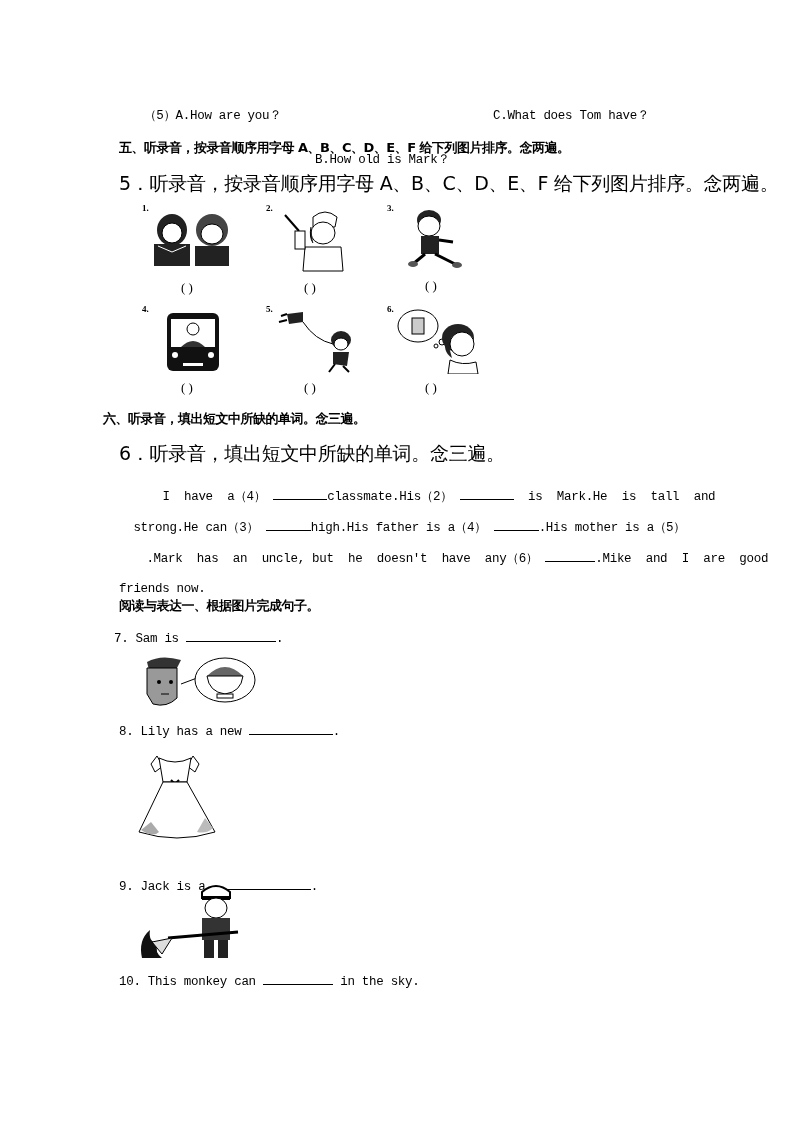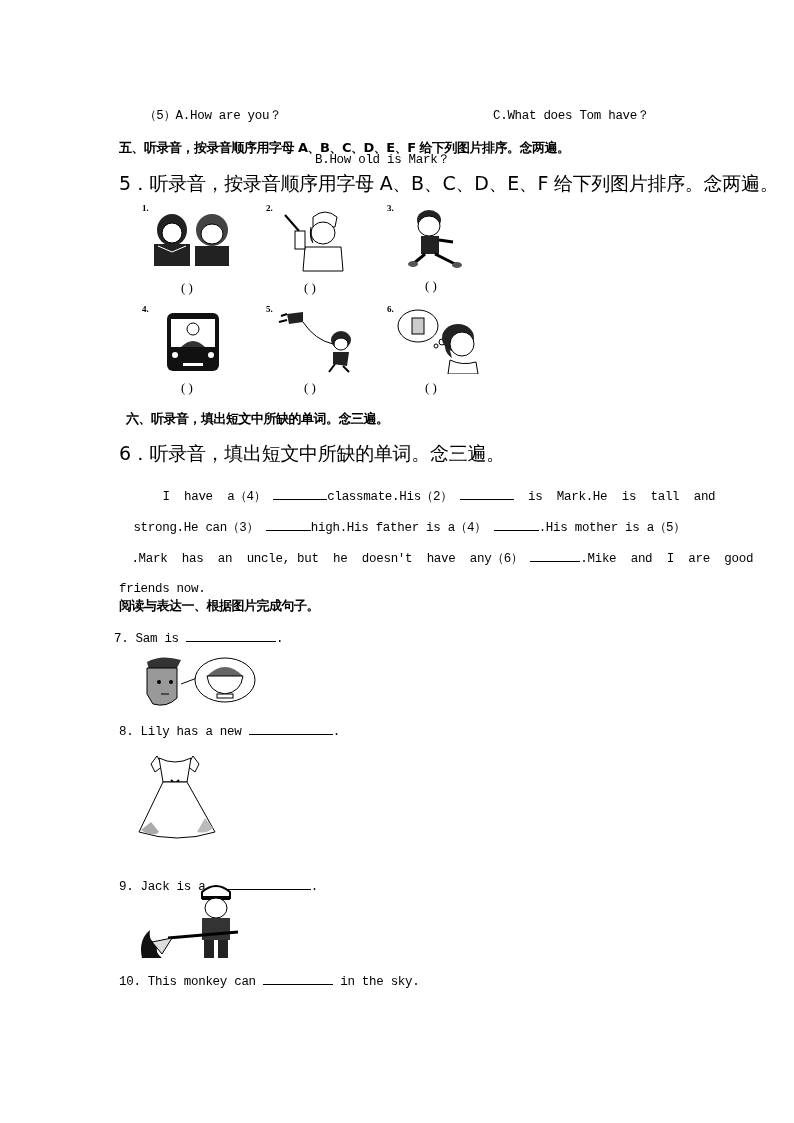--- a/index.html
+++ b/index.html
@@ -93,30 +93,30 @@
   <rect x="16" y="10" width="12" height="16" fill="#ccc" stroke="#000"></rect>
   <circle cx="40" cy="38" r="2" fill="none" stroke="#000"></circle>
   <circle cx="46" cy="34" r="3" fill="none" stroke="#000"></circle>
   <ellipse cx="62" cy="30" rx="16" ry="14" fill="#222"></ellipse>
   <ellipse cx="66" cy="36" rx="12" ry="12" fill="#fff" stroke="#000"></ellipse>
   <path d="M50 28 Q46 44 56 50" fill="#222"></path>
   <path d="M54 52 Q66 58 80 54 L82 66 L52 66 Z" fill="#fff" stroke="#000"></path>
 </svg>
 <div class="paren" style="left:425px; top:380px;">(    )</div>
 
-<div class="abs cjk-bold" style="left:126px; top:410px;text-align:right;">六、听录音，填出短文中所缺的单词。念三遍。</div>
+<div class="abs cjk-bold" style="left:103px; top:410px;text-align:right;">六、听录音，填出短文中所缺的单词。念三遍。</div>
 <div class="abs cjk" style="left:119px; top:441px;">6．听录音，填出短文中所缺的单词。念三遍。</div>
 
 <div class="abs mono" style="left:148px; top:473px; white-space:pre;">
   <span>I  have  a（4）</span> <span class="blank" style="width:54px;"></span><span>classmate.His（2）</span> <span class="blank" style="width:54px;"></span><span>  is  Mark.He  is  tall  and</span>
 </div>
 <div class="abs mono" style="left:119px; top:504px; white-space:pre;">
   <span>strong.He can（3）</span> <span class="blank" style="width:45px;"></span><span>high.His father is a（4）</span> <span class="blank" style="width:45px;"></span><span>.His mother is a（5）</span>
 </div>
-<div class="abs mono" style="left:117px; top:535px; white-space:pre;">
+<div class="abs mono" style="left:132px; top:535px; white-space:pre;">
   <span>.Mark  has  an  uncle, but  he  doesn't  have  any（6）</span> <span class="blank" style="width:50px;"></span><span>.Mike  and  I  are  good</span>
 </div>
 <div class="abs mono" style="left:119px; top:567px;margin-top:15px;">friends now.</div>
 
 <div class="abs cjk-bold" style="left:119px; top:597px;">阅读与表达一、根据图片完成句子。</div>
 
 <div class="abs mono" style="left:114px; top:629px;">
   <span>7. Sam is</span> <span class="blank" style="width:90px;"></span><span>.</span>
 </div>
 <svg class="pic" style="left:137px; top:654px;" width="120" height="56">

